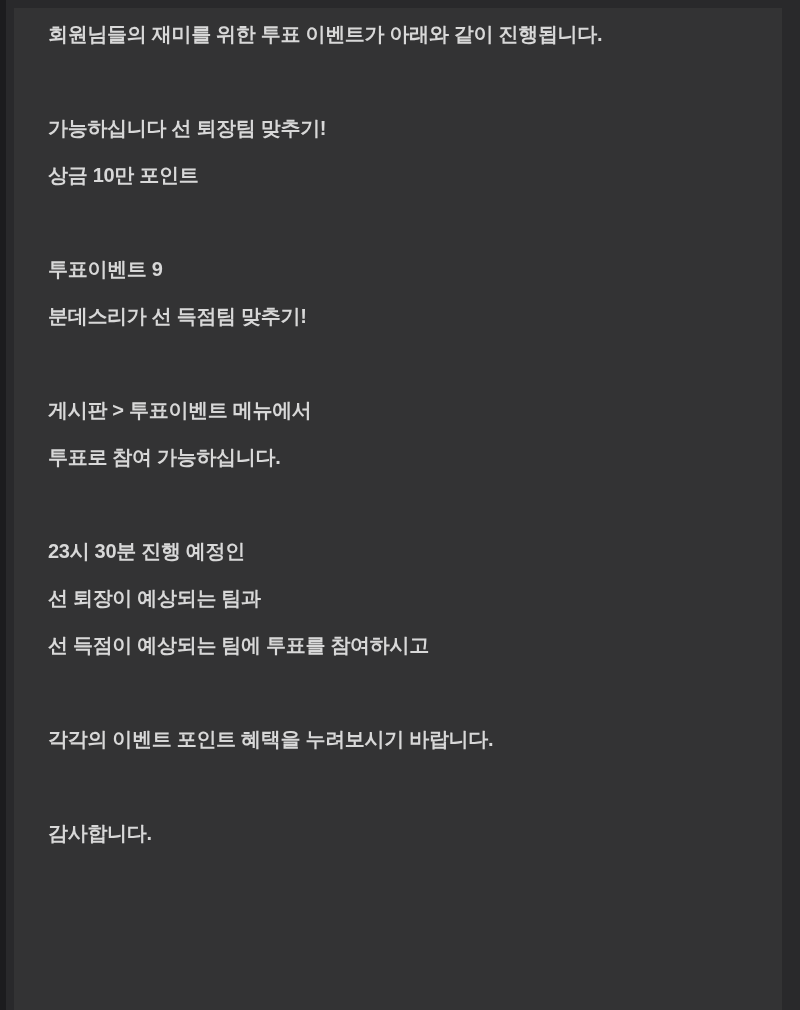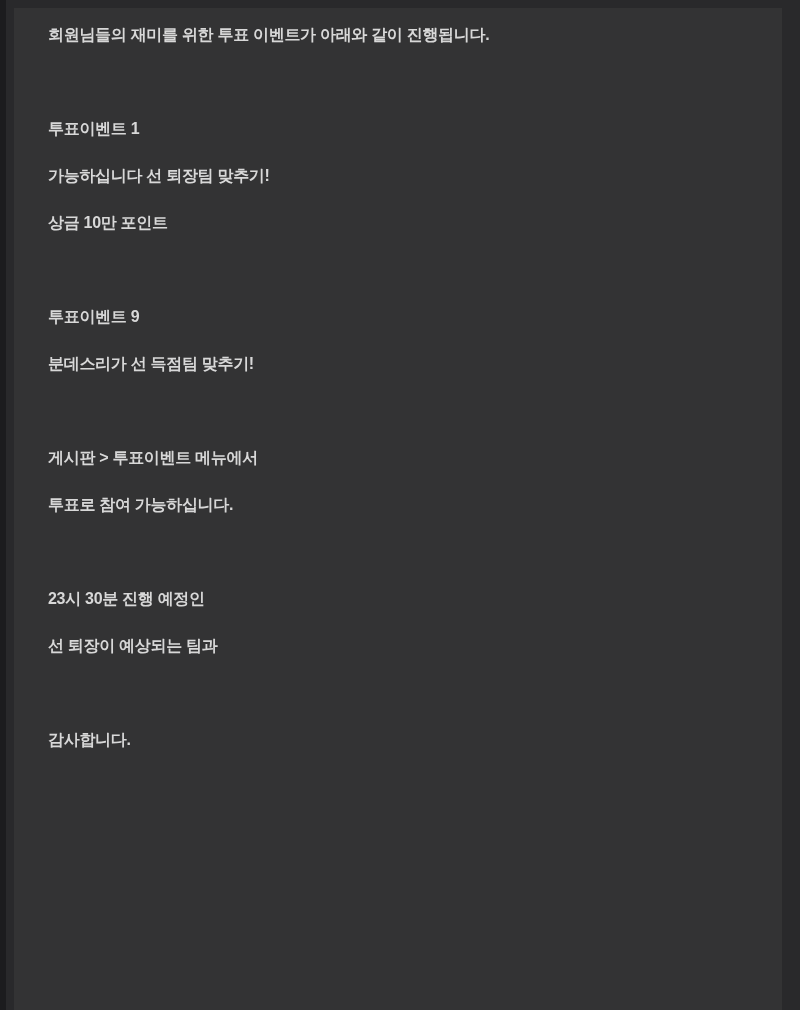--- a/index.html
+++ b/index.html
@@ -24,50 +24,53 @@
     left: 14px; top: 8px; right: 18px; bottom: 0;
     background: #333334;
     padding: 3px 20px 20px 34px;
     overflow: hidden;
   }
 
   .paragraph { margin-bottom: 47px; }
   .paragraph:last-child { margin-bottom: 0; }
 
   .post-line {
-    font-size: 16px;
+    font-size: 20px;
     font-weight: 600;
     line-height: 47px;
     color: #d8d8d8;
     letter-spacing: -0.3px;
     white-space: pre;
   }
 </style>
 </head>
 <body>
 
 <div class="edge-strip"></div>
 
 <div class="content" id="post-body">
     <div class="paragraph">
       <div class="post-line">회원님들의 재미를 위한 투표 이벤트가 아래와 같이 진행됩니다.</div>
     </div>
     <div class="paragraph">
-      <div class="post-line">투표이벤트 1</div>
       <div class="post-line">가능하십니다 선 퇴장팀 맞추기!</div>
       <div class="post-line">상금 10만 포인트</div>
     </div>
     <div class="paragraph">
       <div class="post-line">투표이벤트 9</div>
       <div class="post-line">분데스리가 선 득점팀 맞추기!</div>
     </div>
     <div class="paragraph">
       <div class="post-line">게시판 &gt; 투표이벤트 메뉴에서</div>
       <div class="post-line">투표로 참여 가능하십니다.</div>
     </div>
     <div class="paragraph">
       <div class="post-line">23시 30분 진행 예정인</div>
       <div class="post-line">선 퇴장이 예상되는 팀과</div>
+      <div class="post-line">선 득점이 예상되는 팀에 투표를 참여하시고</div>
+    </div>
+    <div class="paragraph">
+      <div class="post-line">각각의 이벤트 포인트 혜택을 누려보시기 바랍니다.</div>
     </div>
     <div class="paragraph">
       <div class="post-line">감사합니다.</div>
     </div>
   </div>
 
 </body></html>

